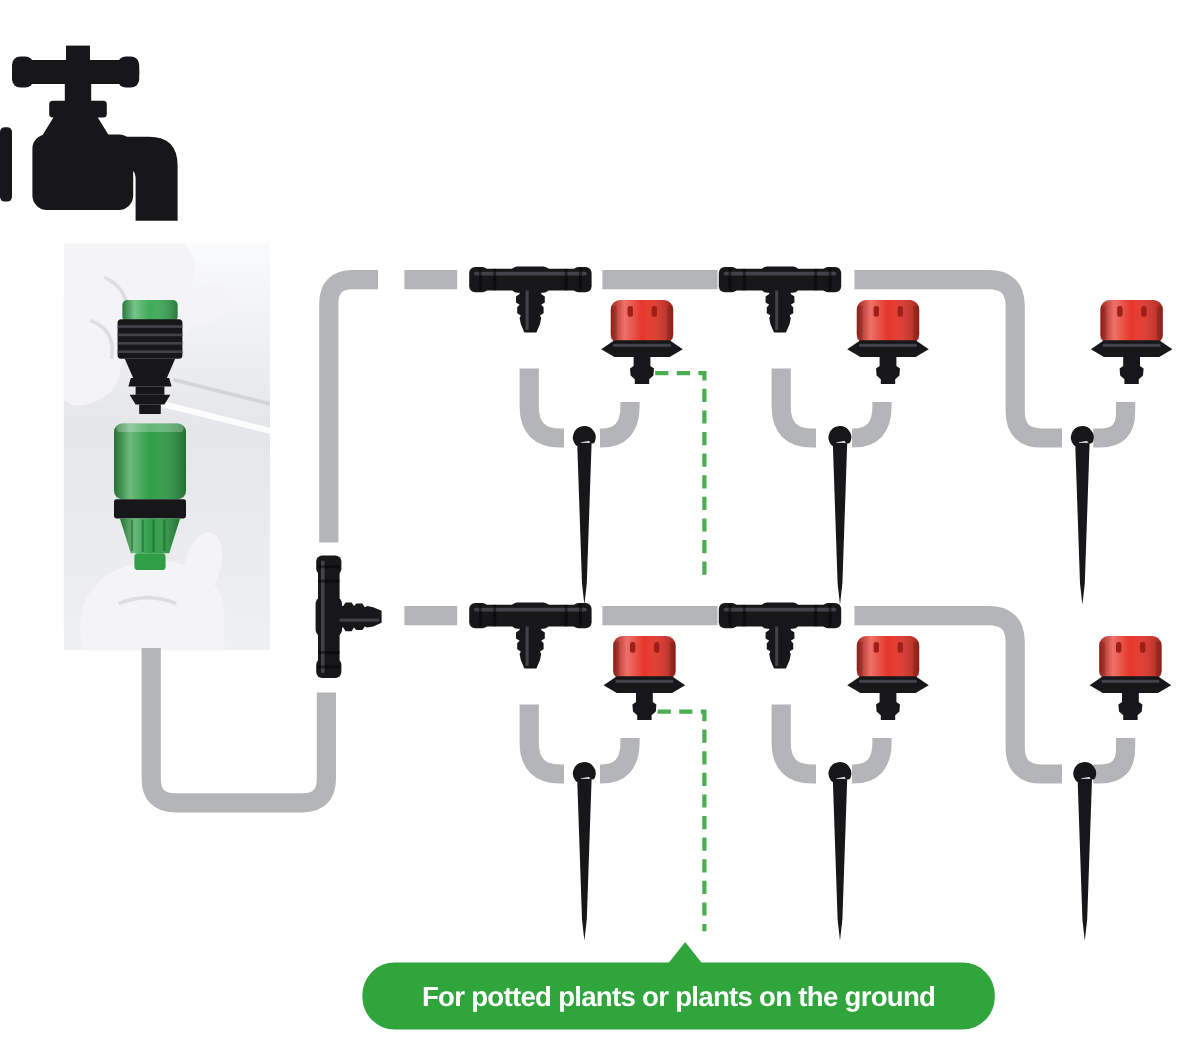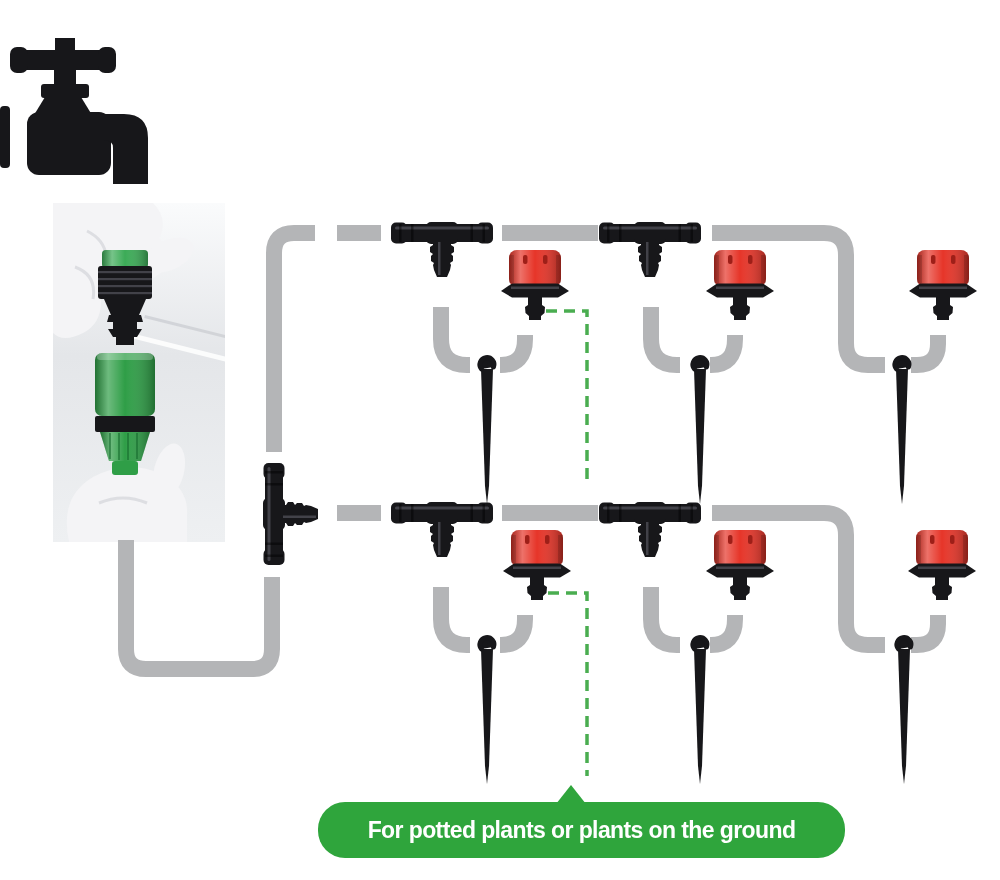--- a/index.html
+++ b/index.html
@@ -17,21 +17,21 @@
   .tick   { fill:#000; opacity:.45; }
   .redfill{ fill:var(--red,#e63529); }
   .reddark{ fill:var(--red-dark,#9e1f18); }
   .dash   { fill:none; stroke:var(--dash-green,#4aad50); stroke-width:3.5; stroke-dasharray:11 7; }
   .bannerfill { fill:var(--banner-green,#2fa53c); }
   .glove  { fill:var(--glove,#f4f4f6); }
   .cgreen { fill:var(--conn-green,#2f9e47); }
   .cgreenl{ fill:var(--conn-green-light,#3cab57); }
 
   .callout-banner {
-    position:absolute; left:318px; top:802px; width:527px; height:56px;
+    position:absolute; left:302px; top:802px; width:527px; height:56px;
     background:var(--banner-green,#2fa53c); border-radius:27px;
     display:flex; align-items:center; justify-content:center;
     color:#ffffff; font-size:23px; font-weight:bold; letter-spacing:-0.6px;
     white-space:nowrap;
   }
 </style>
 </head>
 <body>
 
 <div class="stage">

